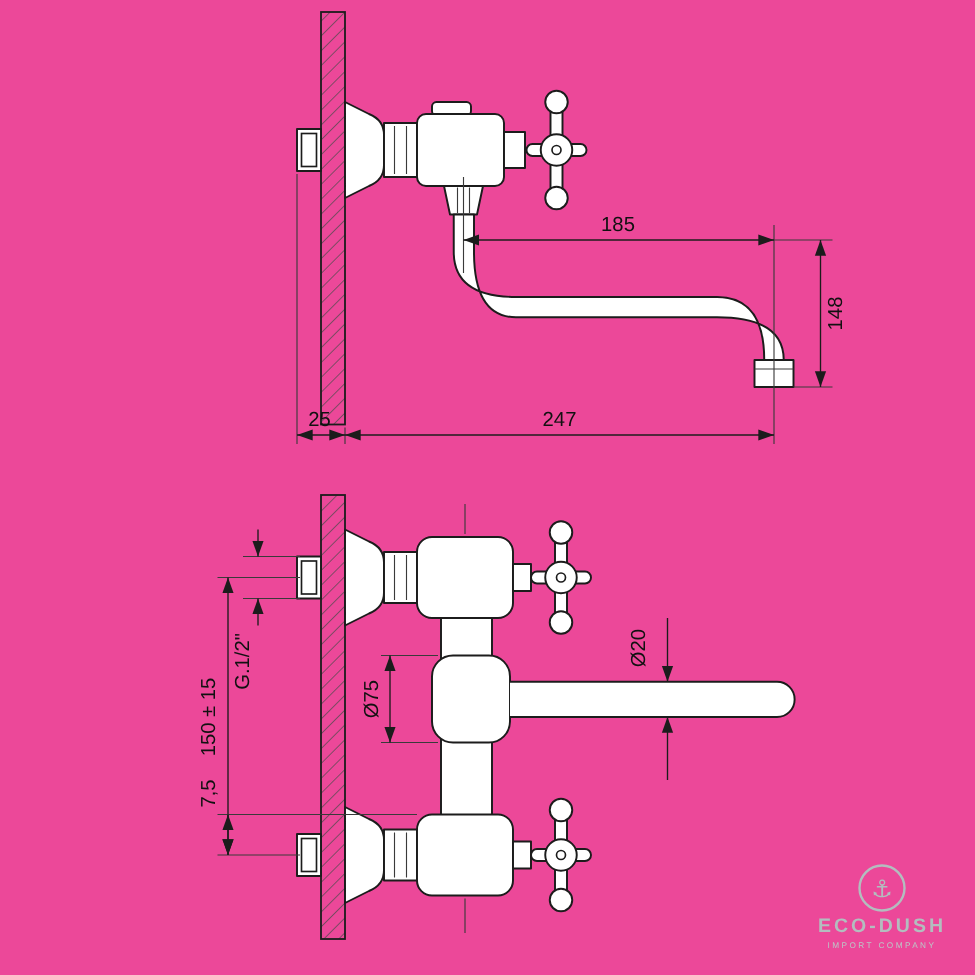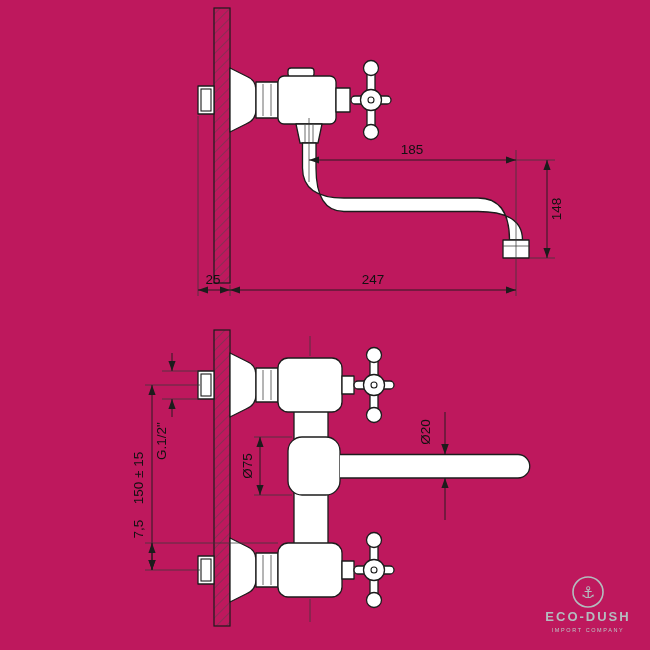--- a/index.html
+++ b/index.html
@@ -1,16 +1,16 @@
 <!DOCTYPE html>
 <html><head>
 <meta charset="utf-8">
 <style>
   html,body{margin:0;padding:0;background:#ffffff;}
-  .page{width:650px;height:650px;position:relative;background:#be185d;overflow:hidden;
+  .page{width:650px;height:650px;position:relative;background:#ec4899;overflow:hidden;
         font-family:"Liberation Sans",sans-serif;}
   svg{display:block;}
   .ol{fill:#ffffff;stroke:#1c1c1c;stroke-width:1.3;stroke-linejoin:round;}
   .nf{fill:none;stroke:#1c1c1c;stroke-width:1.1;}
   .thin{fill:none;stroke:#3a3a3a;stroke-width:0.75;}
   .dim{fill:none;stroke:#1c1c1c;stroke-width:0.9;}
   .wall{stroke:#1c1c1c;stroke-width:1.2;}
   .dim-text{font-family:"Liberation Sans",sans-serif;font-size:13.5px;fill:#111111;}
   .wm-brand{font-family:"Liberation Sans",sans-serif;font-weight:bold;font-size:13px;
             letter-spacing:2px;fill:#b3bdbf;}

